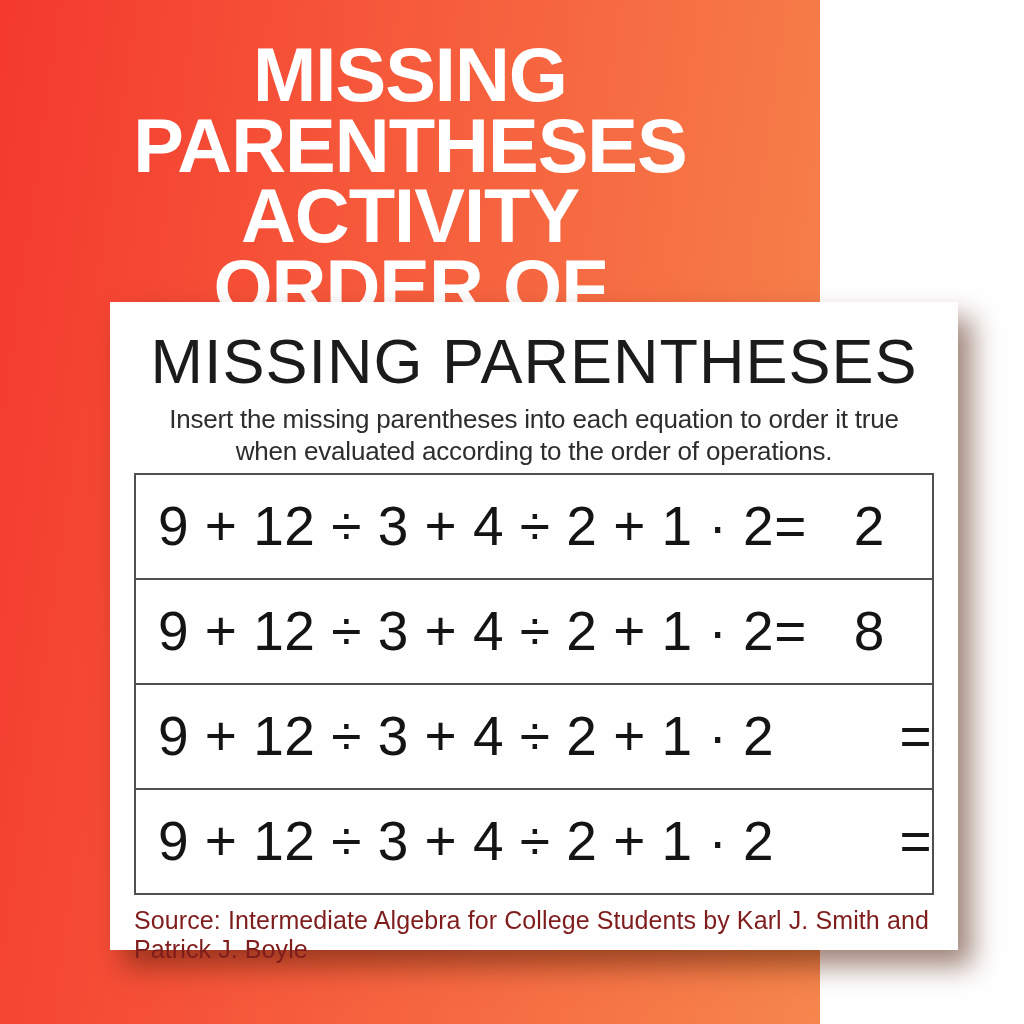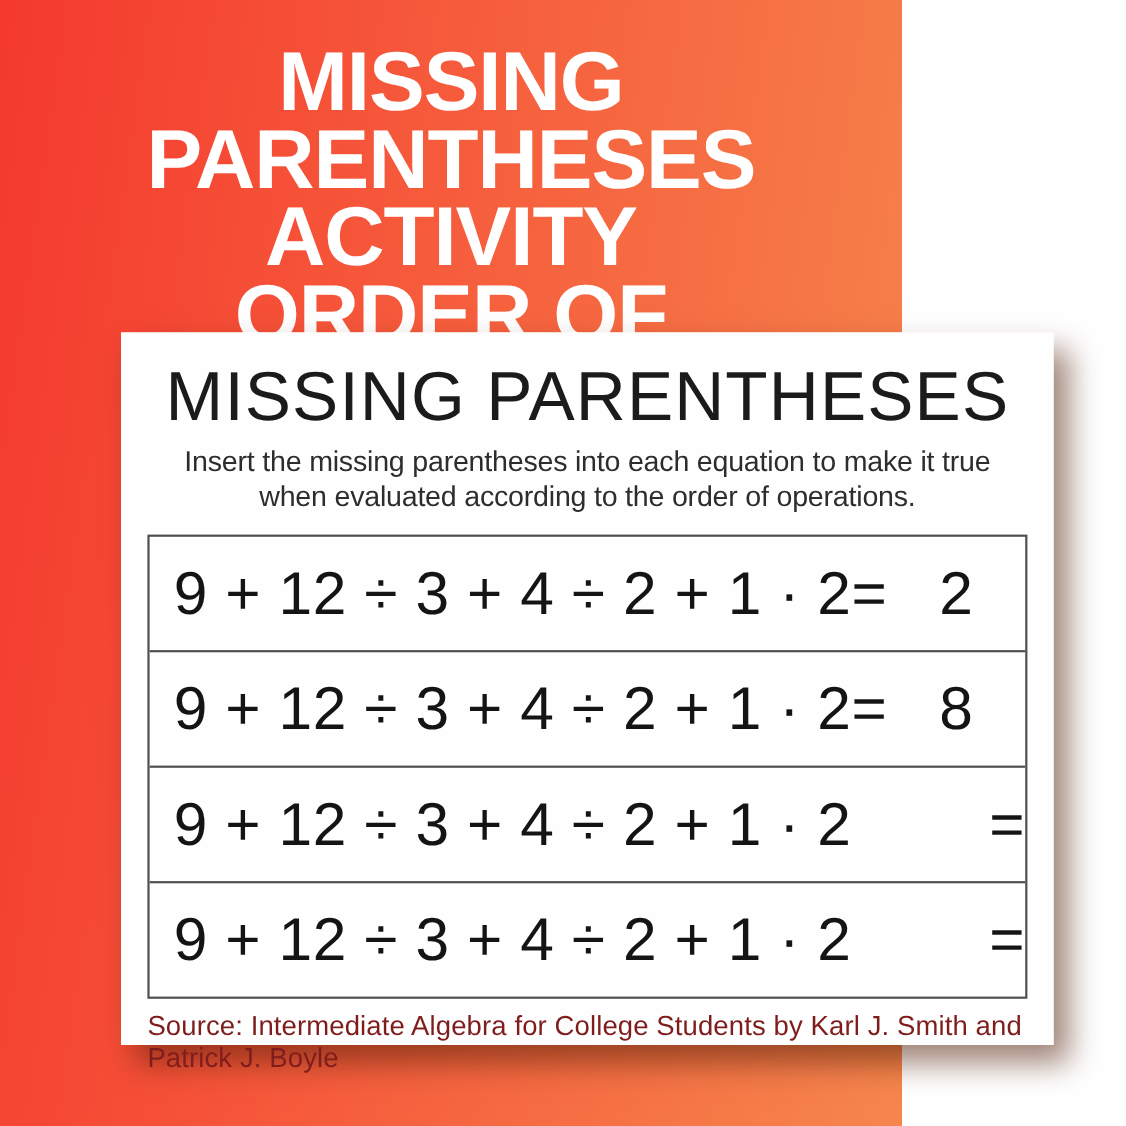--- a/index.html
+++ b/index.html
@@ -56,21 +56,21 @@
     text-align: center;
     font-size: 26px;
     line-height: 1.22;
     color: #2d2d2d;
     letter-spacing: -0.2px;
   }
   .instructions span {
     display: block;
   }
   .equations-table {
-    margin-top: 18px;
+    margin-top: 5px;
     border: 2px solid #4f4f4f;
   }
   .equation-row {
     height: 103px;
     display: flex;
     align-items: center;
     border-bottom: 2px solid #4f4f4f;
     font-size: 55px;
     color: #141414;
     letter-spacing: 0.5px;
@@ -105,21 +105,21 @@
     <span>MISSING PARENTHESES</span>
     <span>ACTIVITY</span>
     <span>ORDER OF OPERATIONS</span>
   </h1>
 
   <div class="card">
 
     <h2 class="card-heading">MISSING PARENTHESES</h2>
 
     <p class="instructions">
-      <span>Insert the missing parentheses into each equation to make it true</span>
+      <span>Insert the missing parentheses into each equation to order it true</span>
       <span>when evaluated according to the order of operations.</span>
     </p>
 
     <div class="equations-table">
 
       <div class="equation-row">
         <span class="equation-expression">9 + 12 ÷ 3 + 4 ÷ 2 + 1 · 2</span>
         <span class="equals-sign">=</span>
         <span class="equation-value">2</span>
       </div>

